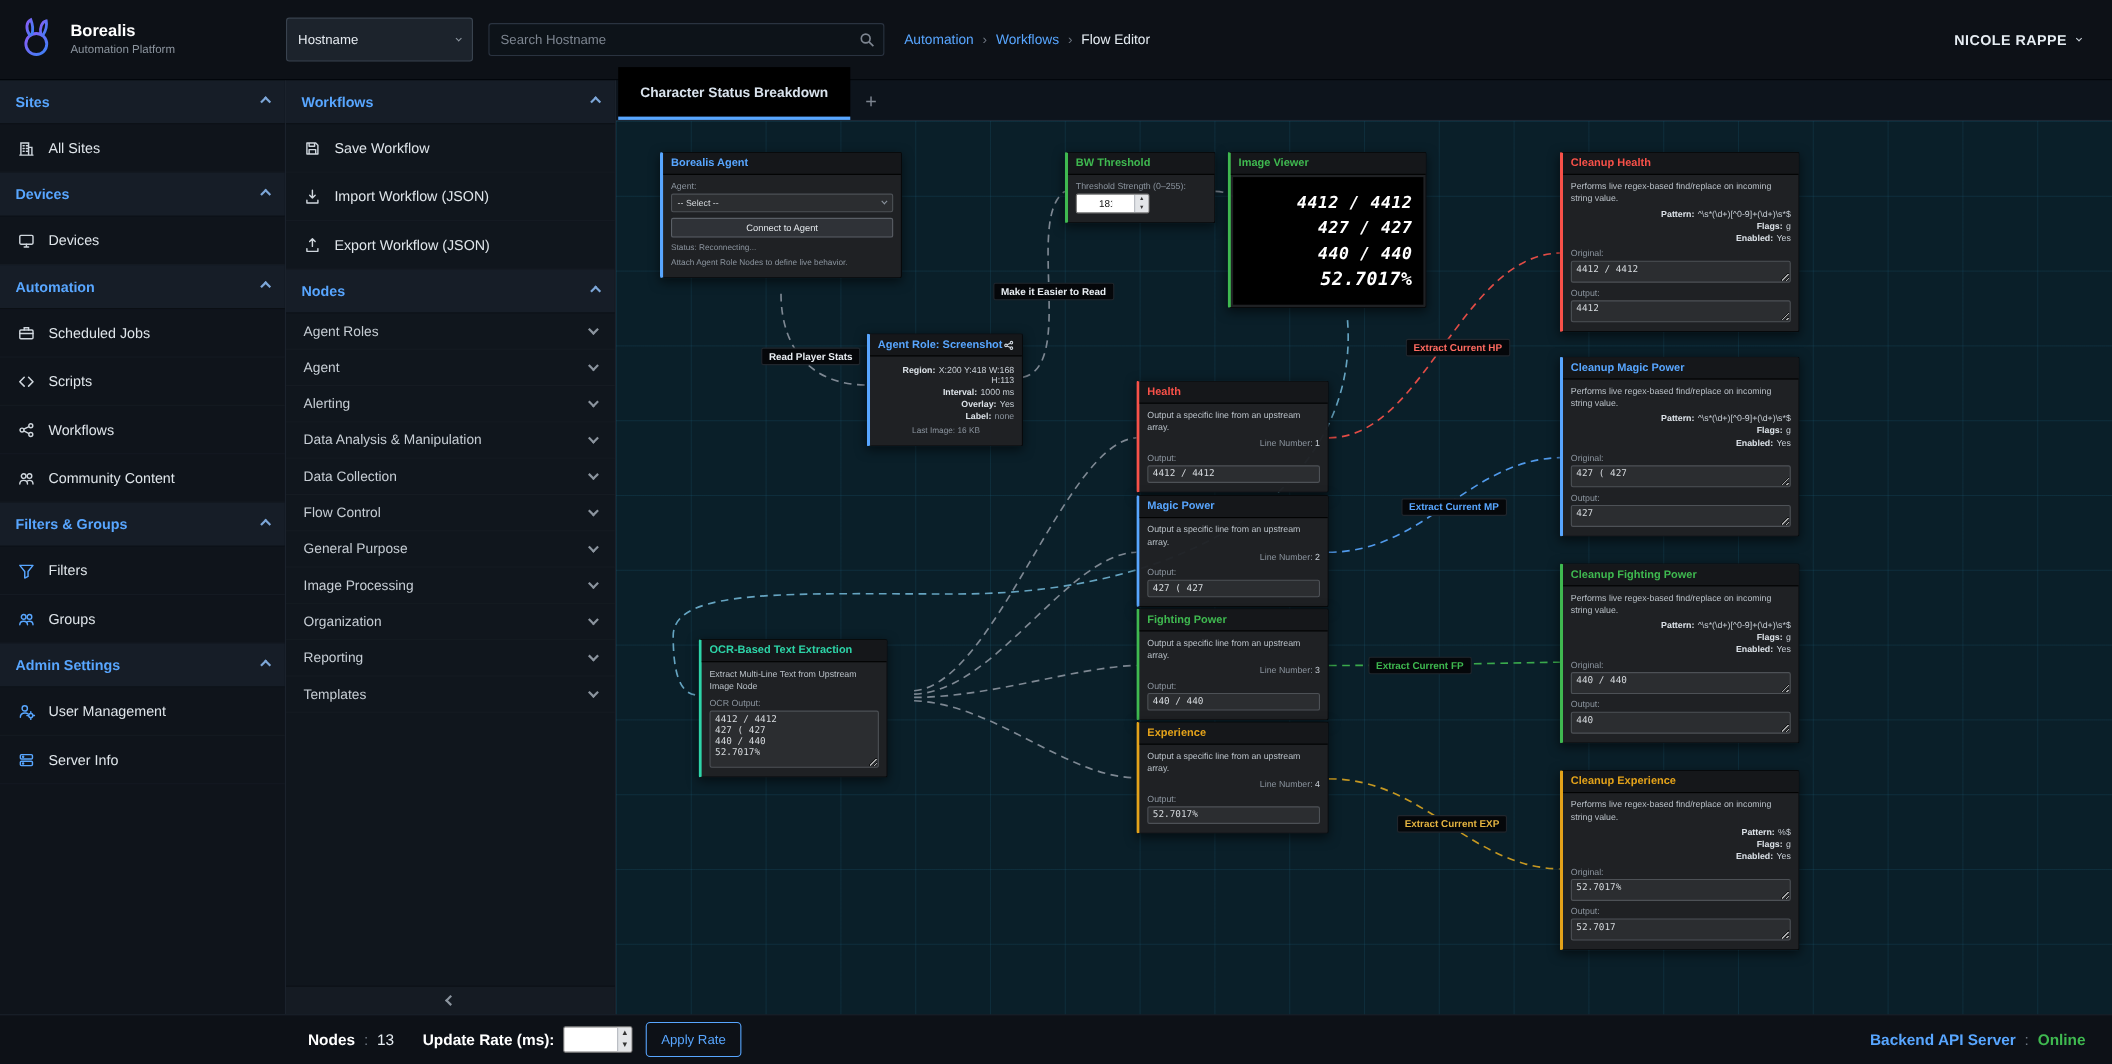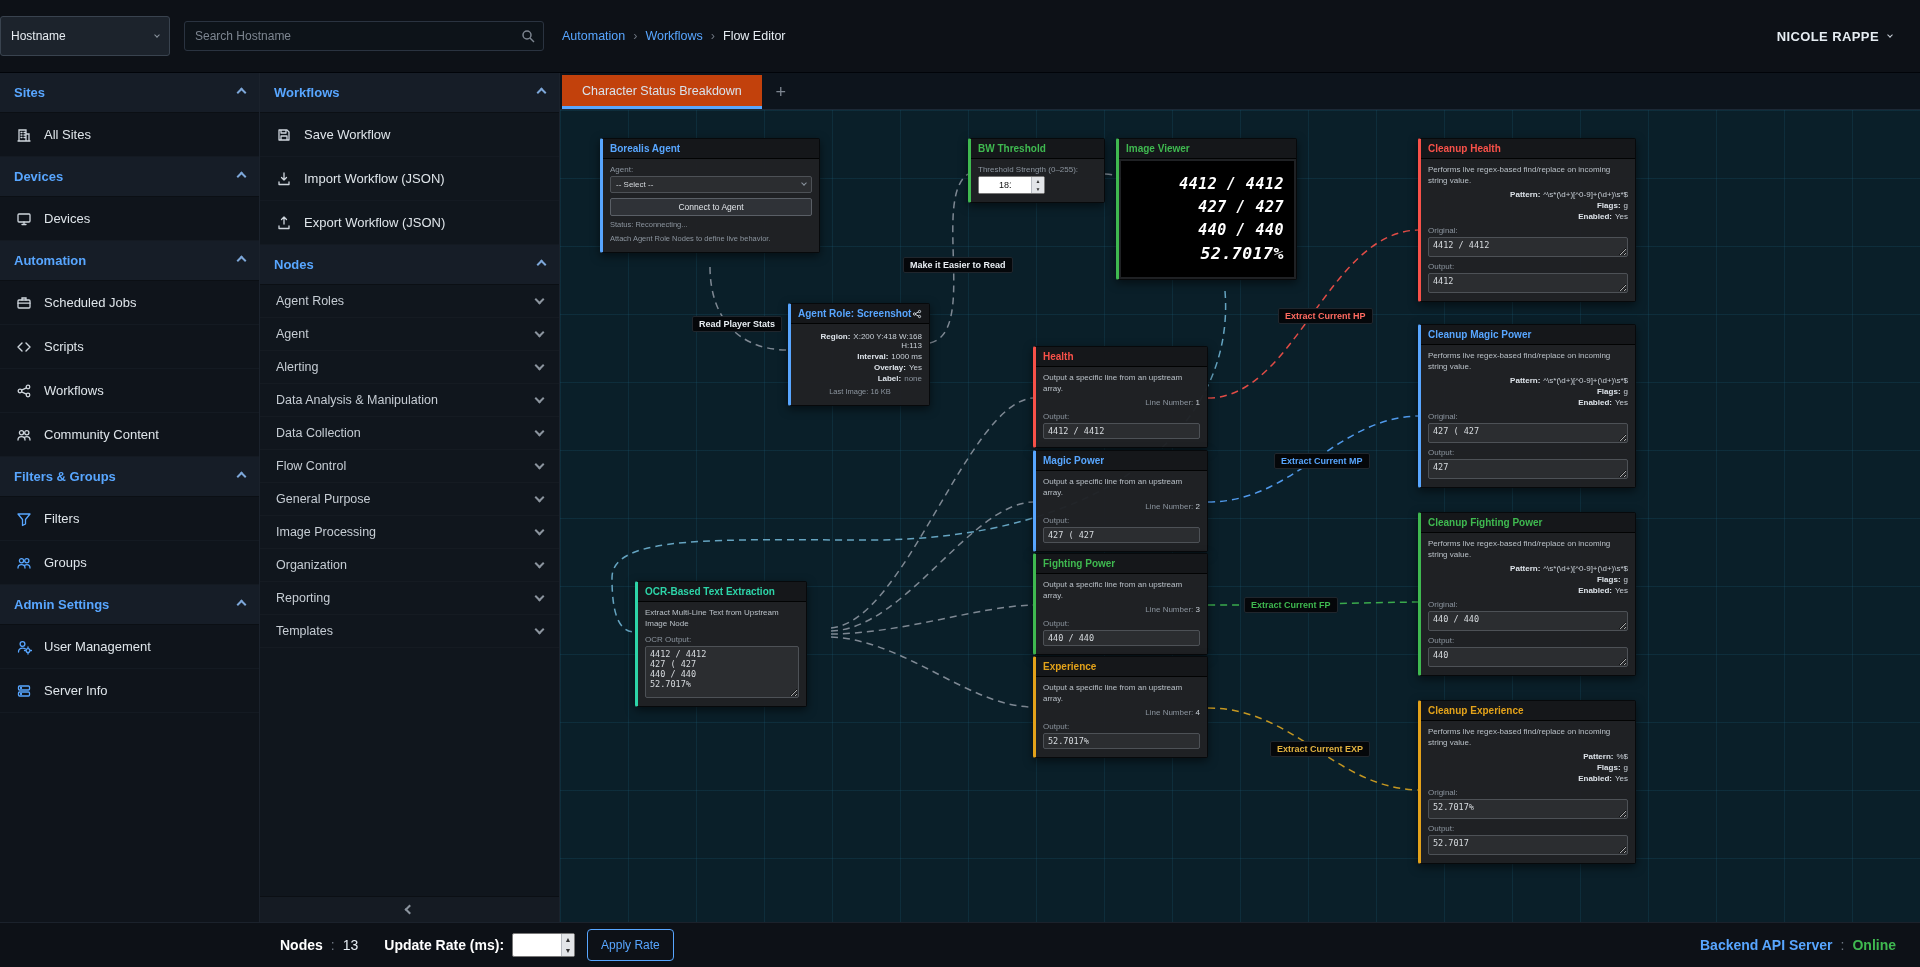--- a/index.html
+++ b/index.html
@@ -49,22 +49,22 @@
   
   .wfpanel { background:#10161d; border-right:1px solid #1b222c; display:flex; flex-direction:column; overflow:hidden; }
   .cat-item { height:33px; display:flex; align-items:center; justify-content:space-between; padding:0 16px;
               color:#c6cdd4; font-size:12.5px; border-bottom:1px solid #151b22; cursor:pointer; }
   .collapse-row { height:26px; margin-top:auto; background:#151b23; display:flex; align-items:center;
                   justify-content:center; cursor:pointer; border-top:1px solid #0b0f14; }
 
   
   .main { display:flex; flex-direction:column; min-width:0; }
   .tabbar { height:37px; background:#0d141c; display:flex; align-items:flex-end; border-bottom:1px solid #1c2835; padding-left:2px; }
-  .tab { height:34px; padding:0 20px; display:flex; align-items:center; background:#c2410c; color:#d9e2ec;
-         font-size:12.5px; border-bottom:3px solid #58a6ff; cursor:pointer; }
+  .tab { height:48px; padding:0 20px; display:flex; align-items:center; background:#000000; color:#d9e2ec;
+         font-size:12.5px; border-bottom:3px solid #58a6ff; cursor:pointer;font-weight:bold; }
   .tab-add { width:38px; height:34px; display:flex; align-items:center; justify-content:center;
              color:#7d8590; font-size:18px; cursor:pointer; }
   .canvas { position:relative; flex:1; overflow:hidden; background-color:#0a1f29;
             background-image: linear-gradient(rgba(35,115,150,.17) 1px, transparent 1px),
                               linear-gradient(90deg, rgba(35,115,150,.17) 1px, transparent 1px);
             background-size:68px 68px; }
   .wires { position:absolute; inset:0; width:100%; height:100%; }
   .w { fill:none; stroke-width:1.5; stroke-dasharray:7 5; opacity:.9; }
   .w-gray { stroke:#8b949e; } .w-teal { stroke:#6fb3d2; } .w-red { stroke:#f85149; }
   .w-blue { stroke:#58a6ff; } .w-green { stroke:#3fb950; } .w-orange { stroke:#d9a420; }
@@ -125,20 +125,37 @@
   .sb-backend { color:#58a6ff; font-weight:bold; font-size:14px; }
   .sb-online { color:#3fb950; font-weight:bold; font-size:14px; }
   .ml8 { margin-left:8px; }
 </style>
 </head>
 <body>
 
 <div class="app">
 
   <header class="topbar">
+    <div class="brand">
+      <svg width="42" height="42" viewBox="0 0 42 42">
+        <defs>
+            <linearGradient id="lgrad" x1="0" y1="0" x2="1" y2="1">
+          <stop offset="0" stop-color="#8b5cf6"></stop>
+              <stop offset="1" stop-color="#3b82f6"></stop>
+        </linearGradient>
+          </defs>
+        <circle cx="21" cy="25" r="9.5" fill="none" stroke="url(#lgrad)" stroke-width="2.6"></circle>
+        <path d="M15 17 C11 11 12 5 16 3 C18 8 18 13 17 16" fill="none" stroke="url(#lgrad)" stroke-width="2.6" stroke-linecap="round"></path>
+        <path d="M25 16 C24 10 26 5 30 4 C31 9 29 14 27 17" fill="none" stroke="url(#lgrad)" stroke-width="2.6" stroke-linecap="round"></path>
+      </svg>
+      <div class="brand-text">
+        <span class="brand-name">Borealis</span>
+        <span class="brand-sub">Automation Platform</span>
+      </div>
+    </div>
 
     <div class="hostsel">
       <span>Hostname</span>
       <span class="chev down gray sm"></span>
     </div>
 
     <div class="searchbox">
       <input type="text" placeholder="Search Hostname" style="">
       <svg class="search-ico" width="16" height="16" viewBox="0 0 16 16" fill="none" stroke="currentColor" stroke-width="1.5">
         <circle cx="7" cy="7" r="4"></circle>

